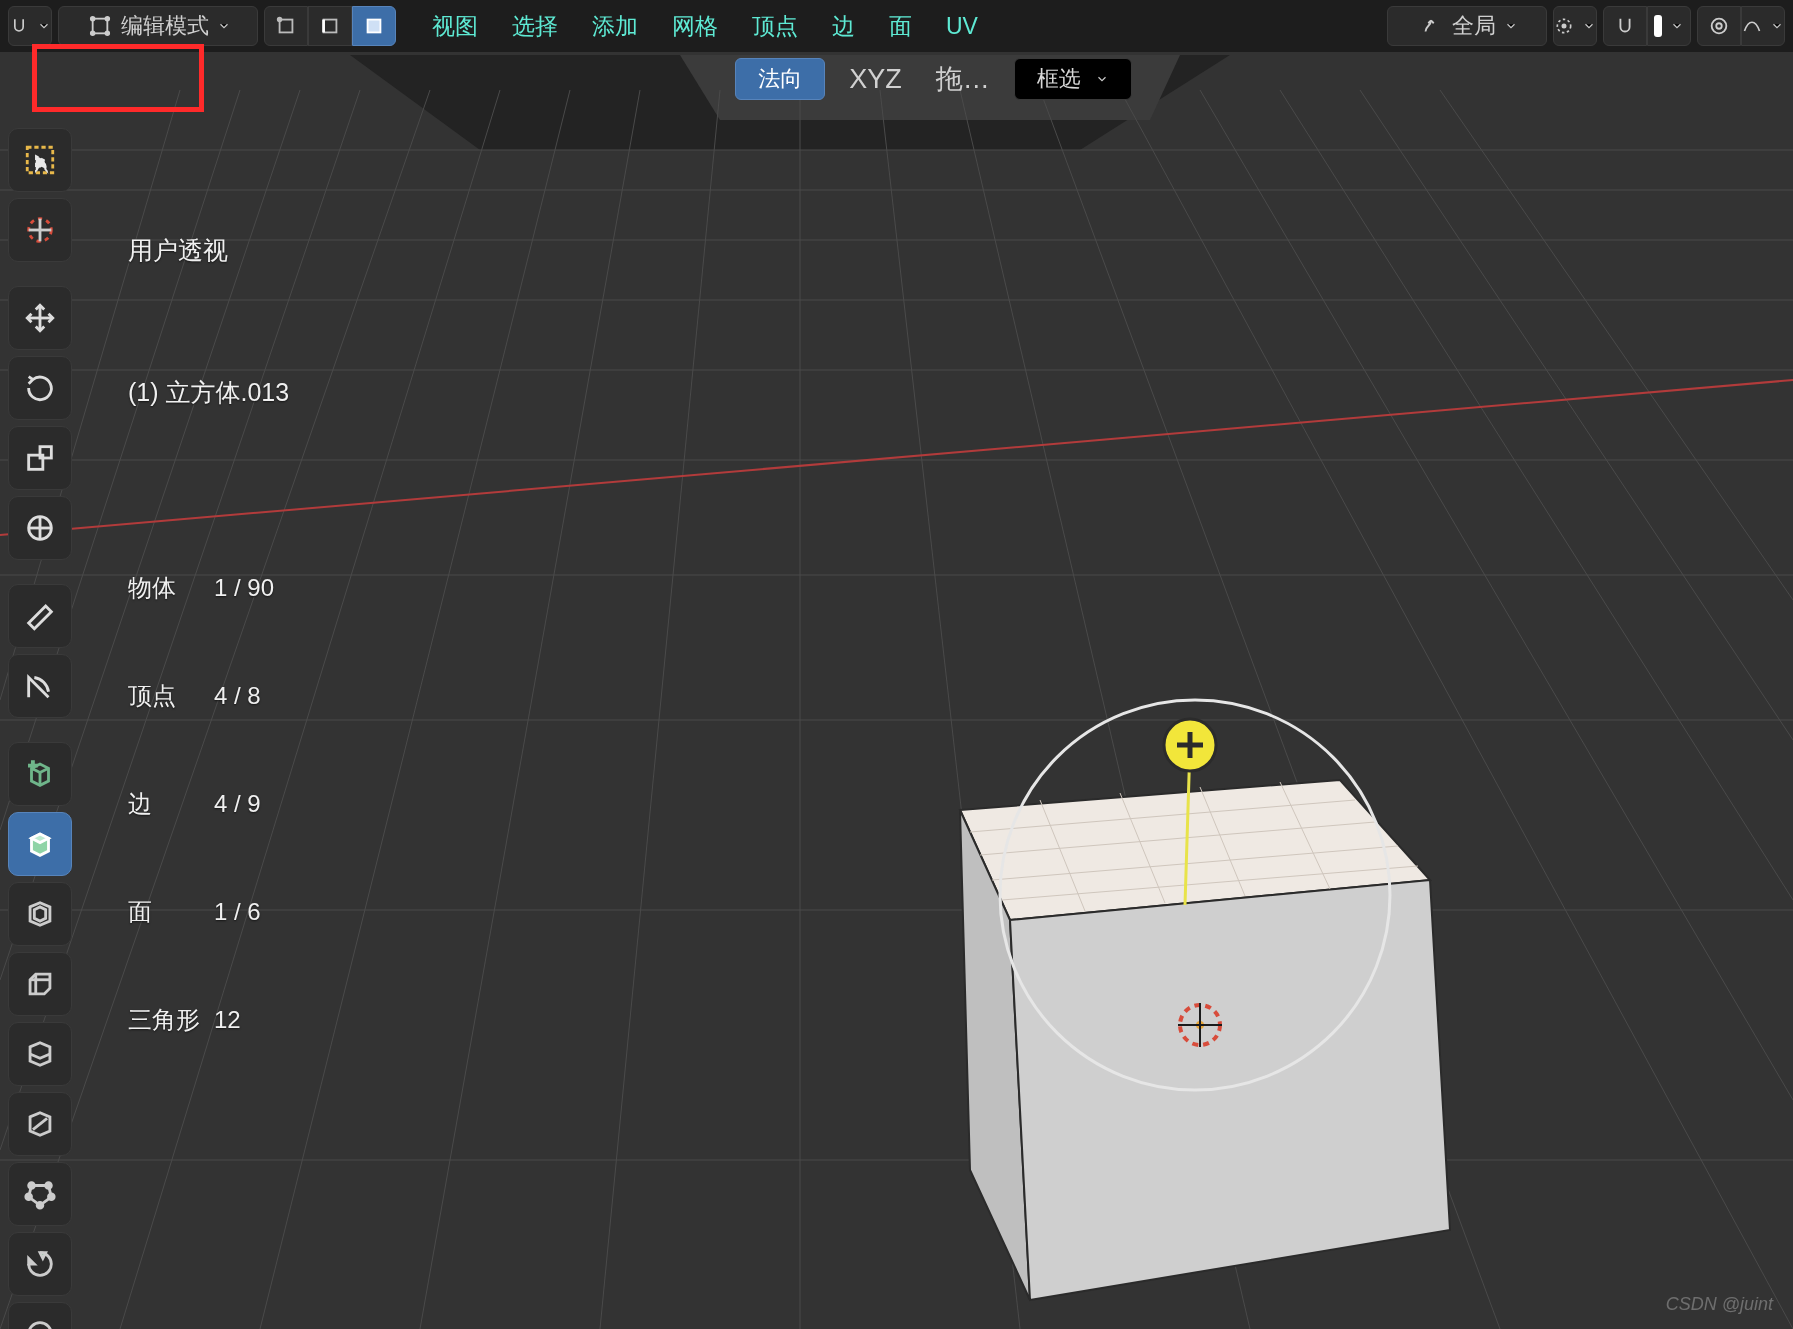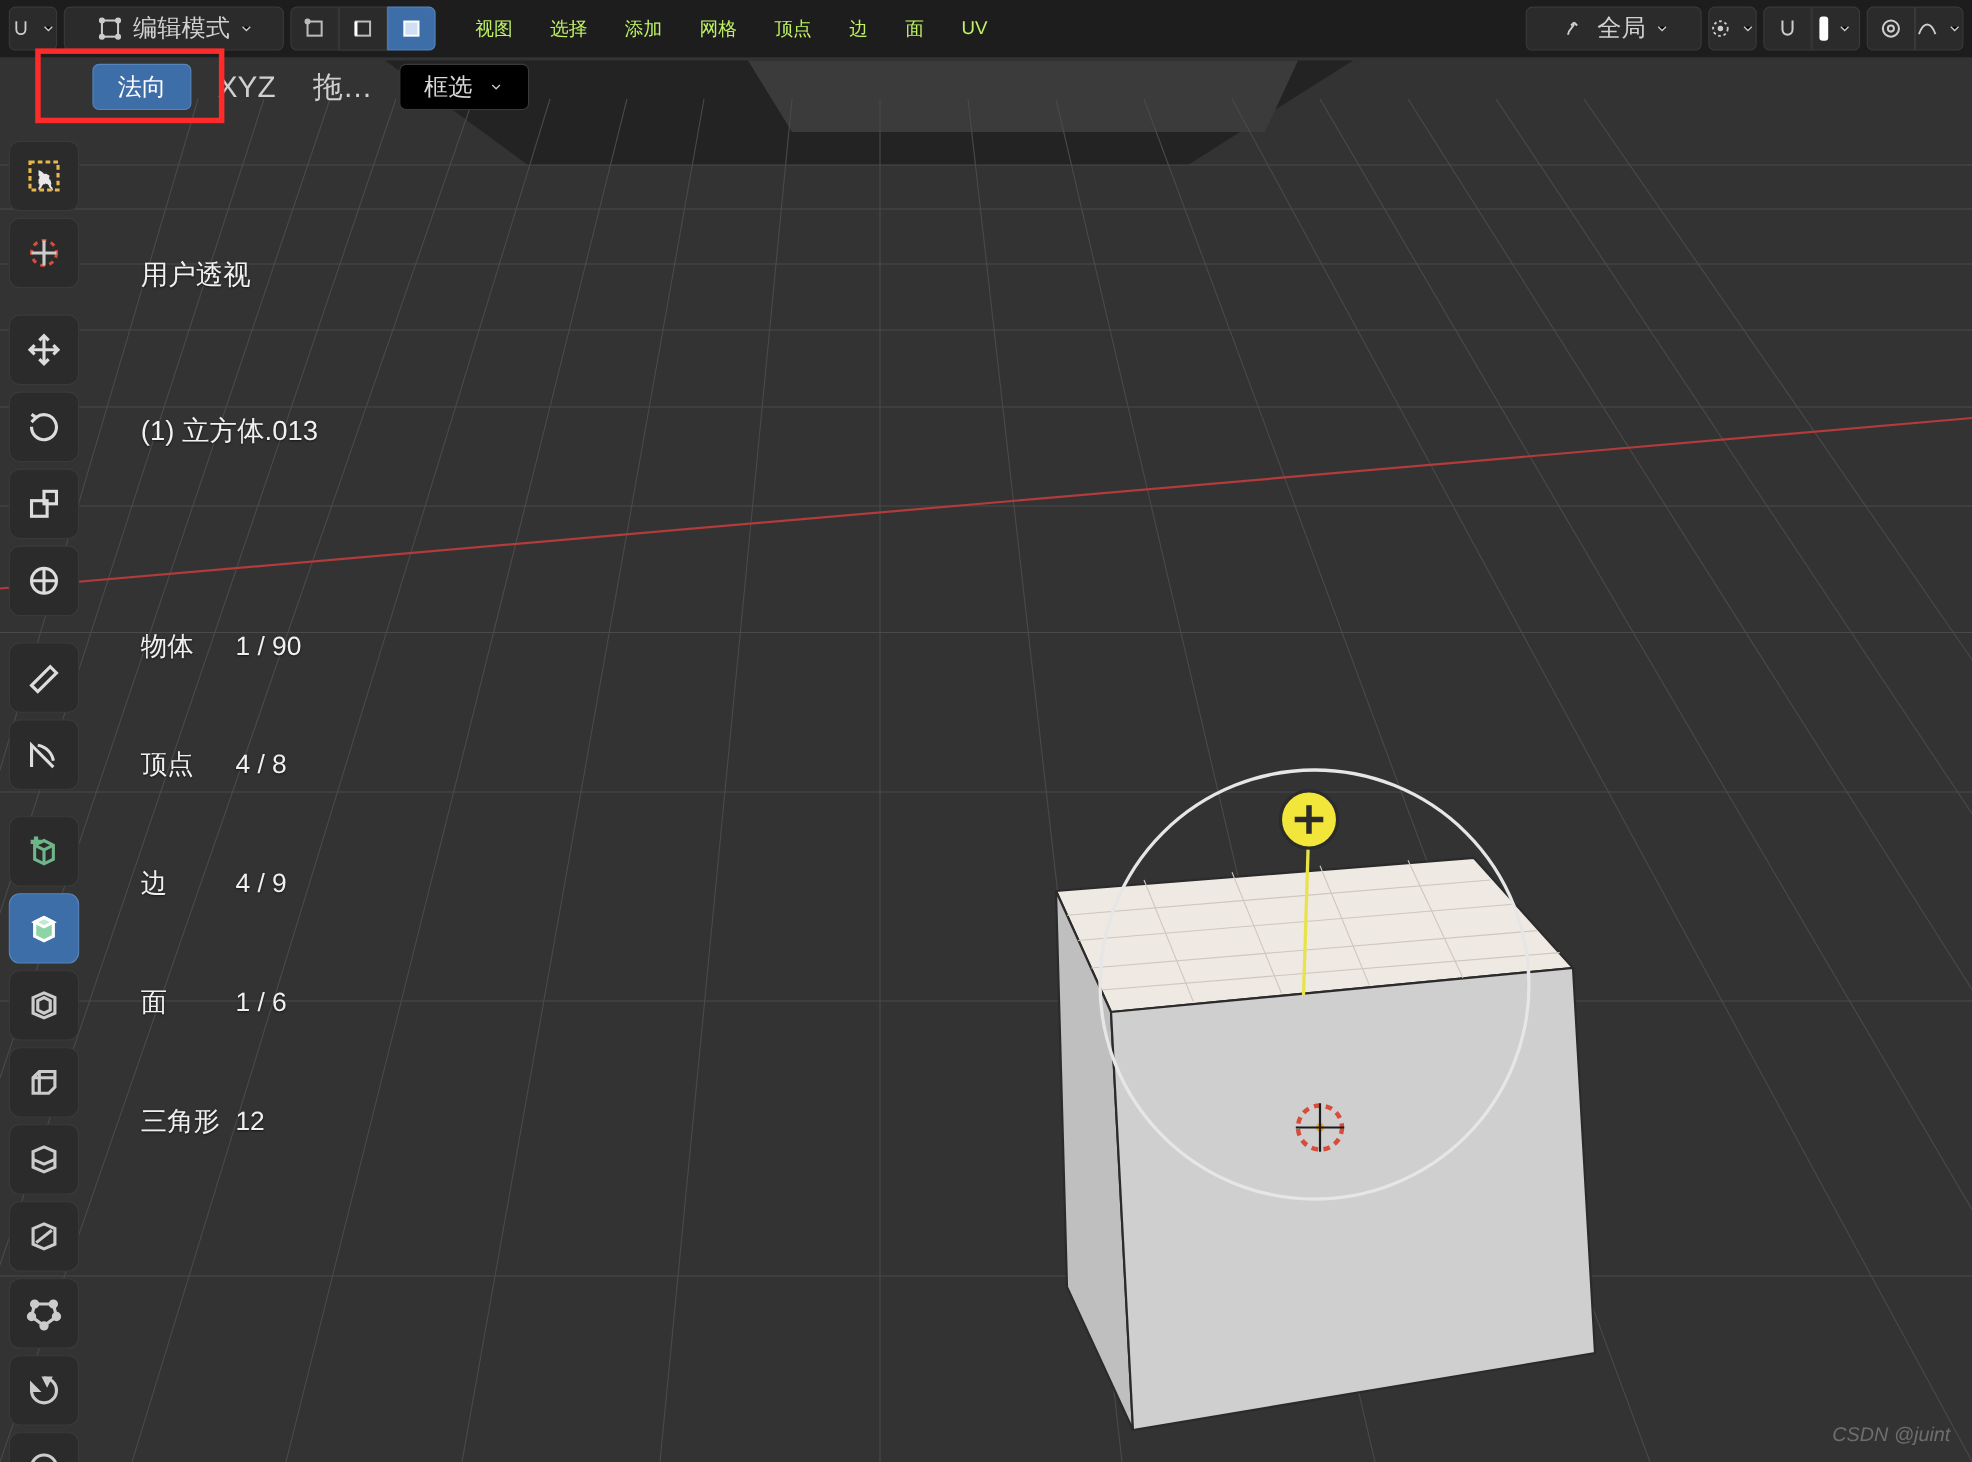--- a/index.html
+++ b/index.html
@@ -15,33 +15,33 @@
     height: 40px; display: flex; align-items: center; justify-content: center;
     background: #2b2b2b; border-radius: 6px; color: #d0d0d0; font-size: 22px;
     padding: 0 10px; cursor: pointer; border: 1px solid #3a3a3a;
   }
   .hdr-btn.small { width: 44px; padding: 0; }
   .hdr-btn.blue { background: #3d6ea8; border-color: #5784bb; color: #fff; }
   .hdr-btn svg { width: 22px; height: 22px; display: block; }
   .hdr-drop { padding-right: 6px; }
   .chev { margin-left: 8px; display: inline-block; }
   .chev svg { width: 14px; height: 14px; }
-  .hdr-menu { color:#bef264; font-size: 17px; padding: 0 14px; cursor: pointer; }
+  .hdr-menu { color:#5eead4; font-size: 23px; padding: 0 14px; cursor: pointer; }
   .hdr-sep { width: 10px; }
   .spacer { flex: 1 1 auto; }
 
   .pill-group { display:flex; }
   .pill-group .hdr-btn { border-radius: 0; }
   .pill-group .hdr-btn:first-child { border-radius: 6px 0 0 6px; }
   .pill-group .hdr-btn:last-child  { border-radius: 0 6px 6px 0; }
 
   
   .subheader {
     position: absolute; left: 0; top: 52px; width: 100%; height: 54px;
-    display: flex; align-items: center; padding: 4px 10px; gap: 14px; z-index: 49;
+    display: flex; align-items: center; padding: 4px 10px; gap: 14px; z-index: 49; justify-content: center;
   }
   .sub-btn {
     height: 42px; display:flex; align-items:center; justify-content:center;
     background:#000000; border:1px solid #3a3a3a; border-radius:6px;
     color:#d8d8d8; font-size:22px; padding:0 22px; cursor:pointer;
   }
   .sub-btn.blue { background:#3d6ea8; border-color:#5784bb; color:#fff; }
   .sub-text { color:#d0d0d0; font-size:27px; padding:0 10px; cursor:pointer; }
   .highlight-box {
     position:absolute; left:32px; top:44px; width:172px; height:68px;

